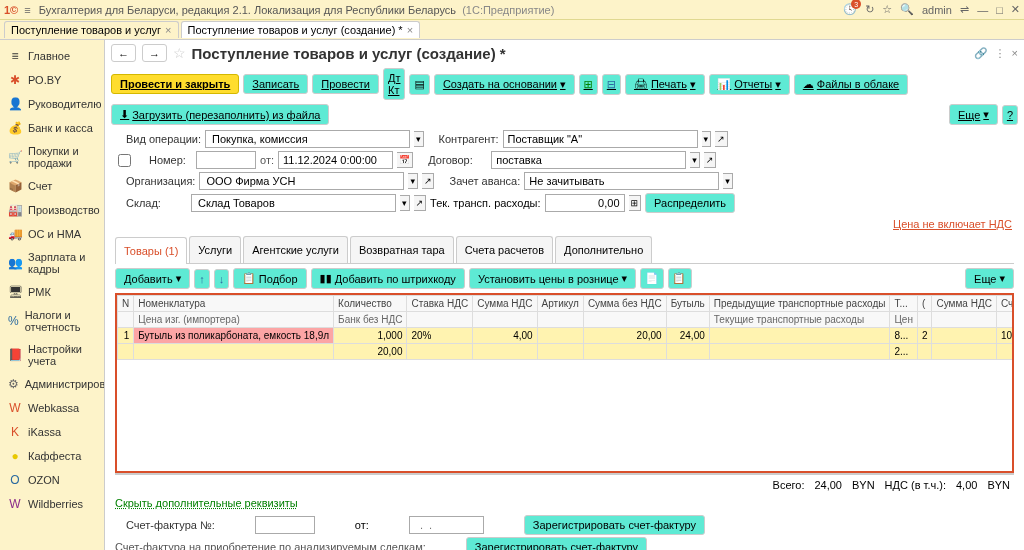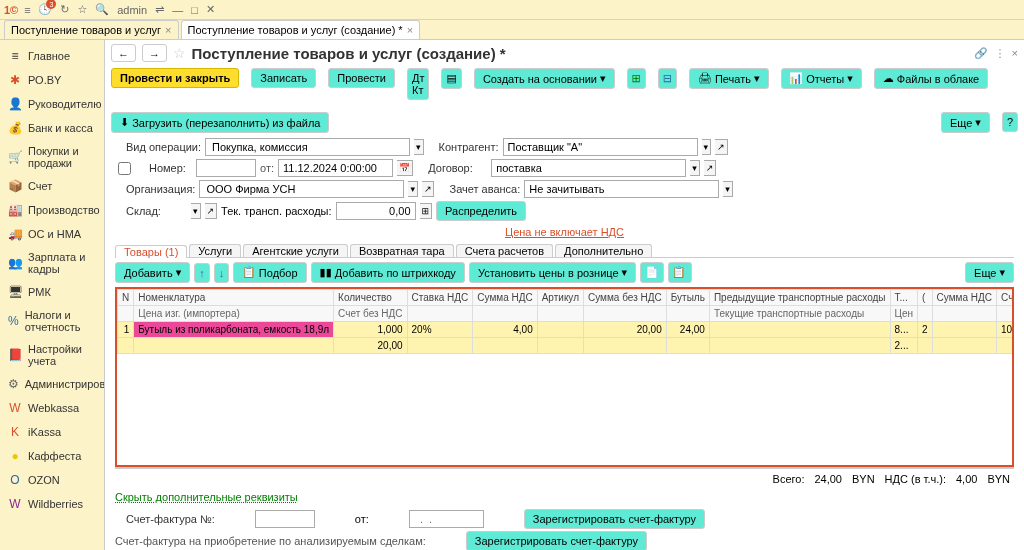--- a/index.html
+++ b/index.html
@@ -4,53 +4,53 @@
 <style>
 *{box-sizing:border-box;margin:0;padding:0;font-family:Arial,sans-serif;font-size:11px;}
 body{background:#fff;overflow:hidden;width:1024px;height:550px;}
 .titlebar{background:#fdf3c9;height:20px;display:flex;align-items:center;padding:0 4px;border-bottom:1px solid #e0d890;}
 .titlebar .logo{color:#d94f2a;font-weight:bold;margin-right:6px;}
 .titlebar .burger{margin-right:8px;color:#666;}
 .titlebar .title{flex:1;color:#555;}
 .titlebar .icons{display:flex;gap:8px;align-items:center;color:#666;}
 .titlebar .bell{position:relative;}
 .titlebar .badge{position:absolute;top:-4px;right:-4px;background:#d94f2a;color:#fff;border-radius:50%;width:10px;height:10px;font-size:7px;display:flex;align-items:center;justify-content:center;}
-.tabbar{background:#fdf3c9;height:20px;display:flex;padding-left:4px;border-bottom:1px solid #ccc;}
+.tabbar{background:#fdf3c9;height:20px;display:flex;align-items:center;padding-left:4px;border-bottom:1px solid #ccc;}
 .pagetab{background:#fdf3c9;border:1px solid #ccc;border-bottom:none;padding:2px 6px;margin-right:2px;display:flex;align-items:center;gap:4px;border-radius:3px 3px 0 0;}
 .pagetab.active{background:#fff;}
 .pagetab .x{color:#888;cursor:pointer;}
 .main{display:flex;height:510px;}
 .sidebar{width:105px;background:#fdf3c9;border-right:1px solid #ccc;padding-top:4px;overflow:hidden;}
 .sideitem{display:flex;align-items:center;gap:6px;padding:5px 8px;color:#333;cursor:pointer;}
 .sideitem .ic{width:14px;text-align:center;font-size:12px;}
 .content{flex:1;display:flex;flex-direction:column;overflow:hidden;}
 .tophead{display:flex;align-items:center;padding:4px 6px;gap:6px;}
 .navbtn{border:1px solid #ccc;background:#fff;padding:2px 6px;border-radius:3px;cursor:pointer;}
 .star{color:#ccc;font-size:14px;}
 .pagetitle{font-size:15px;font-weight:bold;color:#333;}
 .righticons{margin-left:auto;display:flex;gap:6px;color:#888;}
-.toolbar{display:flex;align-items:flex-start;gap:12px;padding:2px 6px;flex-wrap:wrap;}
+.toolbar{display:flex;align-items:center;gap:4px;padding:2px 6px;flex-wrap:wrap;text-decoration:underline;}
 .btn{border:1px solid #ccc;background:#5eead4;padding:3px 8px;border-radius:3px;cursor:pointer;display:flex;align-items:center;gap:3px;white-space:nowrap;}
 .btn.primary{background:#ffdd2d;border-color:#d4b800;font-weight:bold;}
 .btn.icon{padding:3px 4px;}
 .hideline{padding:2px 10px;}
 .hideline a{color:#008000;text-decoration:underline dotted;}
 .form{padding:0 10px;}
 .formrow{display:flex;align-items:center;margin:3px 0;gap:4px;}
 .lbl{display:inline-block;min-width:72px;color:#333;padding-left:11px;}
 .lbl2{min-width:105px;}
 .inp{border:1px solid #aaa;padding:2px 4px;background:#fff;}
 .inp.wide{width:205px;padding-left:6px;}
 .inp.mid{width:195px;}
 .selbtn{border:1px solid #aaa;border-left:none;padding:2px 2px;background:#f5f5f5;cursor:pointer;font-size:9px;}
 .chk{margin:0 3px;}
-.pricelink{text-align:center;padding:2px;}
+.pricelink{text-align:right;padding:2px;}
 .pricelink a{color:#d94f2a;text-decoration:underline;}
 .tabs2{display:flex;border-bottom:1px solid #ccc;margin:4px 10px 0;}
-.tab2{border:1px solid #ccc;border-bottom:none;padding:0 8px;margin-right:2px;cursor:pointer;background:#f5f5f5;border-radius:3px 3px 0 0;}
+.tab2{border:1px solid #ccc;border-bottom:none;padding:7px 8px;margin-right:2px;cursor:pointer;background:#f5f5f5;border-radius:3px 3px 0 0;}
 .tab2.active{background:#fff;color:#d94f2a;position:relative;top:1px;}
 .subtoolbar{display:flex;gap:4px;padding:4px 10px;align-items:center;}
 .gridwrap{margin:0 10px;border:2px solid #d94f2a;flex:1;min-height:180px;overflow:auto;position:relative;}
 .grid{width:100%;border-collapse:collapse;background:#fff;}
 .grid th,.grid td{border:1px solid #ddd;padding:2px 4px;font-size:10px;text-align:left;vertical-align:top;white-space:nowrap;}
 .grid th{background:#f8f8f8;font-weight:normal;color:#444;}
 .grid .selrow td{background:#fff3b0;}
 .grid .num{text-align:right;}
 .grid .subrow th{font-weight:normal;color:#666;}
 .scrollbar{height:10px;background:#eee;margin:0 10px;border:1px solid #ccc;}
@@ -58,20 +58,21 @@
 .bottom{padding:2px 10px;}
 .bottom .formrow{margin:2px 0;gap:40px;}
 .smalllbl{color:#555;}
 </style>
 </head>
 <body>
 
 <div class="titlebar">
   <span class="logo">1©</span>
   <span class="burger">≡</span>
+  <span class="title"><span>Бухгалтерия для Беларуси, редакция 2.1. Локализация для Республики Беларусь</span> &nbsp;<span style="color:#888">(1С:Предприятие)</span></span>
   <span class="icons">
     <span class="bell">🕓<span class="badge">3</span></span>
     <span>↻</span>
     <span>☆</span>
     <span>🔍</span>
     <span>admin</span>
     <span>⇌</span>
     <span>—</span>
     <span>□</span>
     <span>✕</span>
@@ -219,20 +220,21 @@
         <span class="lbl">Организация:</span>
         <input class="inp wide" value="ООО Фирма УСН" style="">
           <span class="selbtn">▾</span>
           <span class="selbtn">↗</span>
         <span class="lbl" style="min-width:70px">Зачет аванса:</span>
         <input class="inp mid" value="Не зачитывать" style="">
           <span class="selbtn">▾</span>
       </div>
       <div class="formrow">
         <span class="lbl">Склад:</span>
+        <input class="inp wide" value="Склад Товаров" style="">
           <span class="selbtn">▾</span>
           <span class="selbtn">↗</span>
         <span class="lbl2">Тек. трансп. расходы:</span>
         <input class="inp" style="width: 80px; text-align: right;" value="0,00">
           <span class="selbtn">⊞</span>
         <span class="btn">Распределить</span>
       </div>
       <div class="pricelink"><a href="#">Цена не включает НДС</a></div>
     </div>
     <div class="tabs2" id="tabs2">
@@ -269,37 +271,37 @@
               <th>Бутыль</th>
               <th>Предыдущие транспортные расходы</th>
               <th>Т...</th>
               <th>(</th>
               <th>Сумма НДС</th>
               <th>Счет учета</th>
             </tr>
           <tr class="subrow" id="gh2">
               <th></th>
               <th>Цена изг. (импортера)</th>
-              <th>Счет без НДС</th>
+              <th>Банк без НДС</th>
               <th></th>
               <th></th>
               <th></th>
               <th></th>
               <th></th>
               <th>Текущие транспортные расходы</th>
               <th>Цен</th>
               <th></th>
               <th></th>
               <th></th>
             </tr>
         </thead>
         <tbody>
           <tr class="selrow">
             <td class="num">1</td>
-            <td style="background:#ec4899">Бутыль из поликарбоната, емкость 18,9л</td>
+            <td style="background:#fca5a5">Бутыль из поликарбоната, емкость 18,9л</td>
             <td class="num">1,000</td>
             <td>20%</td>
             <td class="num">4,00</td>
             <td></td>
             <td class="num">20,00</td>
             <td class="num">24,00</td>
             <td></td>
               <td>8...</td>
               <td>2</td>
               <td></td>

